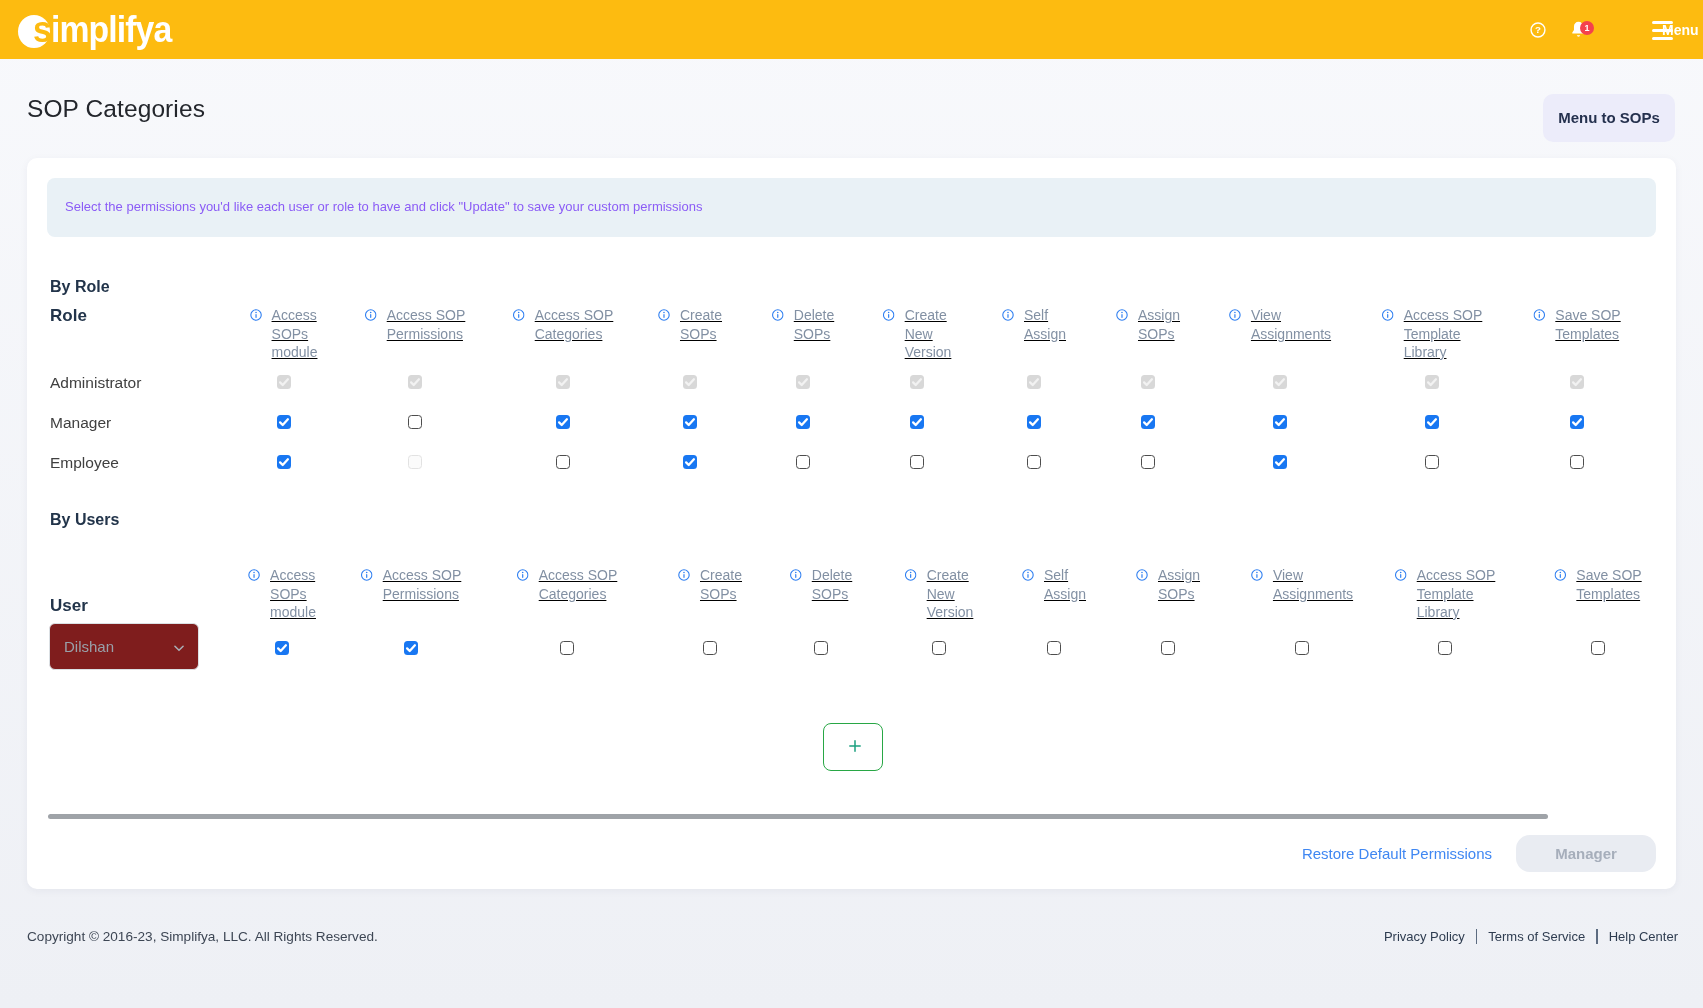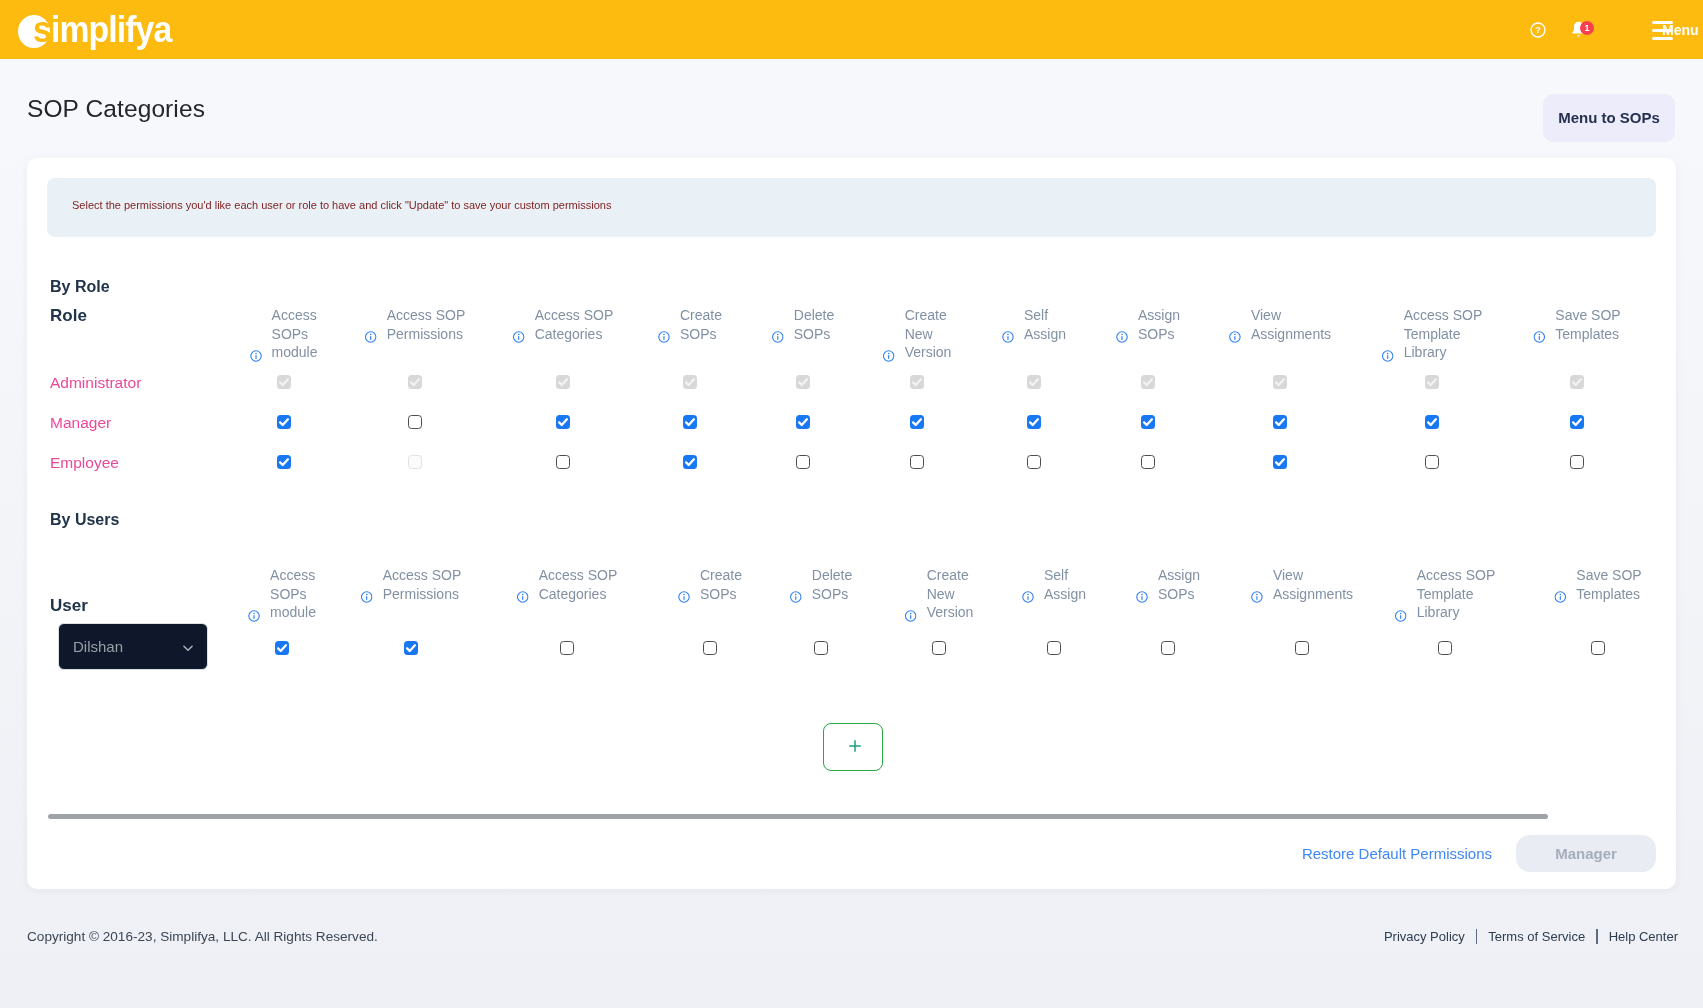--- a/index.html
+++ b/index.html
@@ -18,37 +18,37 @@
 .burger { position:absolute; left:1652px; top:21px; width:21px; }
 .burger div { height:3.2px; background:#fff; border-radius:1.5px; margin-bottom:4.6px; }
 
 
 .title { position:absolute; left:27px; top:95px; font-size:24.5px; font-weight:400; color:#23262c; letter-spacing:0.1px; }
 .backbtn { position:absolute; left:1543px; top:94px; width:132px; height:48px; background:#ececfa; border-radius:10px; color:#25314e; font-size:15px; font-weight:bold; text-align:center; line-height:48px; }
 
 
 .card { position:absolute; left:27px; top:158px; width:1649px; height:731px; background:#fff; border-radius:10px; box-shadow:0 2px 8px rgba(30,45,70,0.05); }
 .banner { position:absolute; left:47px; top:178px; width:1609px; height:59px; background:#e9f1f6; border-radius:8px; }
-.banner span { position:absolute; left:25px; top:21px; font-size:11px; color:#7f1d1d; }
+.banner span { position:absolute; left:18px; top:21px; font-size:13px; color:#8b5cf6; }
 
 .sect { position:absolute; left:50px; font-size:16px; font-weight:bold; color:#22344a; }
-.rowlab { position:absolute; left:50px; font-size:15.5px; color:#ec4899; }
-
-.hcell { position:absolute; transform:translateX(-50%); display:flex; gap:10px; align-items:flex-end; }
+.rowlab { position:absolute; left:50px; font-size:15.5px; color:#404040; }
+
+.hcell { position:absolute; transform:translateX(-50%); display:flex; gap:10px; align-items:flex-start;text-decoration:underline; }
 .hcell .inf { margin-top:3px; flex:none; }
 .htxt { text-align:left; font-size:14px; line-height:18.5px; color:#8290a3; white-space:nowrap; }
 
 .cb { position:absolute; width:14px; height:14px; border-radius:3.5px; }
 .cbc { background:#1877f2; }
 .cbd { background:#d8d8d8; }
 .cbu { background:#fff; border:1.4px solid #4d4d4d; }
 .cbx { background:#fbfbfb; border:1.4px solid #e2e2e2; }
 .cb svg { display:block; }
 
-.select { position:absolute; left:58px; top:623px; width:150px; height:47px; background:#0f172a; border:1px solid #dbe0e4; border-radius:6px; }
+.select { position:absolute; left:49px; top:623px; width:150px; height:47px; background:#7f1d1d; border:1px solid #dbe0e4; border-radius:6px; }
 .select .val { position:absolute; left:14px; top:14px; font-size:15px; font-weight:500; color:#99a0a9; }
 .select svg { position:absolute; right:12px; top:17px; }
 
 .plusbtn { position:absolute; left:823px; top:723px; width:60px; height:48px; border:1.5px solid #28a745; border-radius:8px; background:#fff; }
 .plusbtn svg { position:absolute; left:24.5px; top:15.5px; }
 
 .scrollbar { position:absolute; left:48px; top:814px; width:1500px; height:5px; background:#9fa3a8; border-radius:3px; }
 .restore { position:absolute; right:211px; top:845px; font-size:15px; font-weight:500; color:#3f87f2; white-space:nowrap; }
 .updatebtn { position:absolute; left:1516px; top:835px; width:140px; height:37px; background:#e9ecf2; border-radius:14px; color:#a6aebb; font-size:15px; font-weight:bold; text-align:center; line-height:37px; }
 

